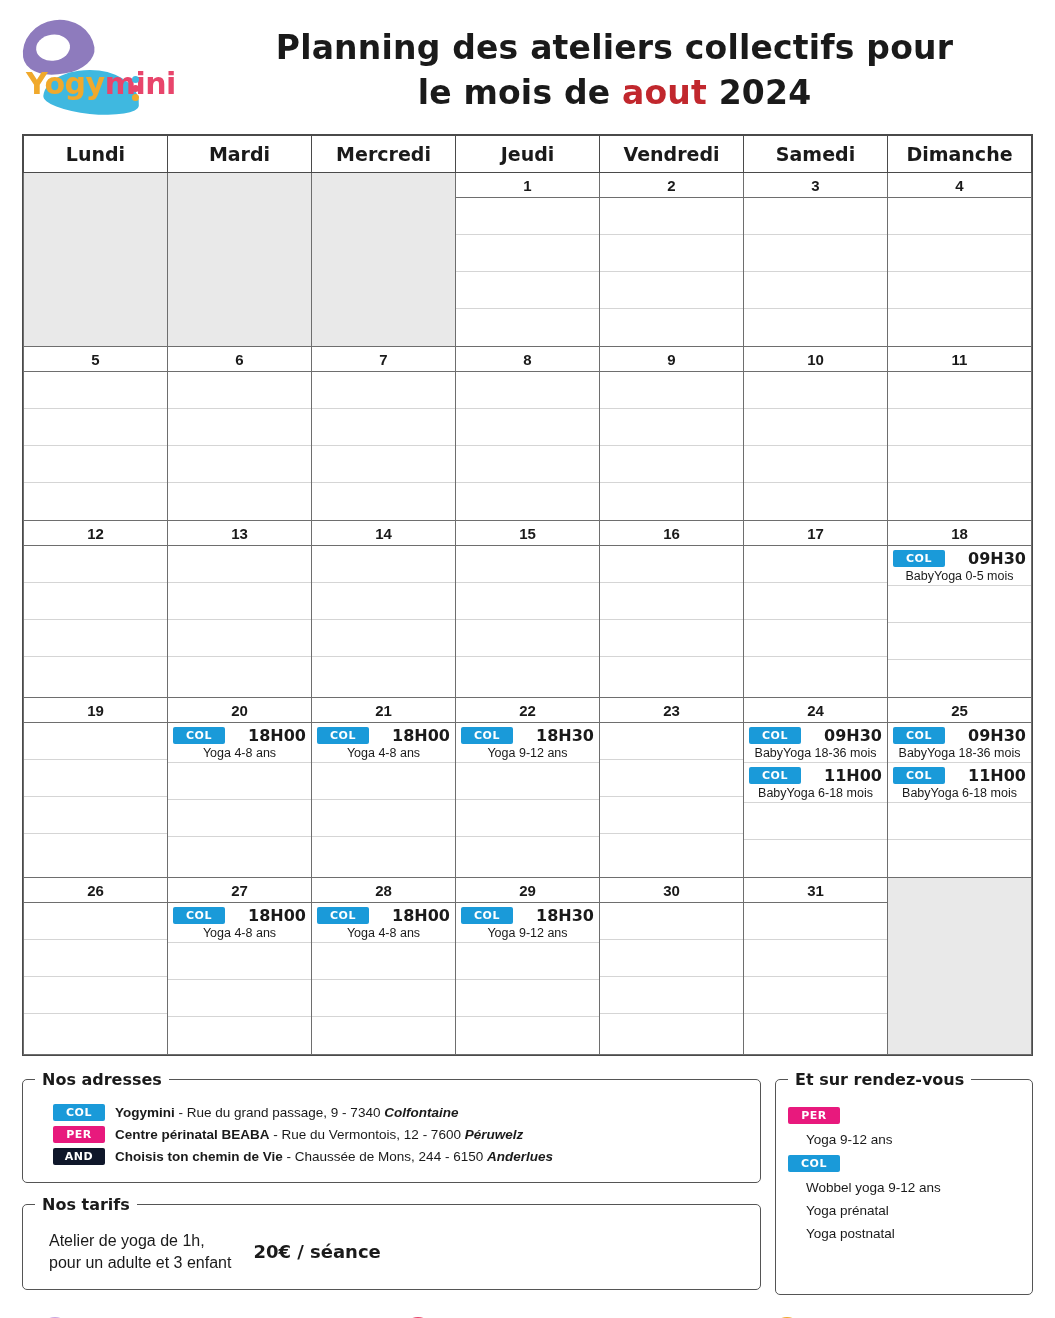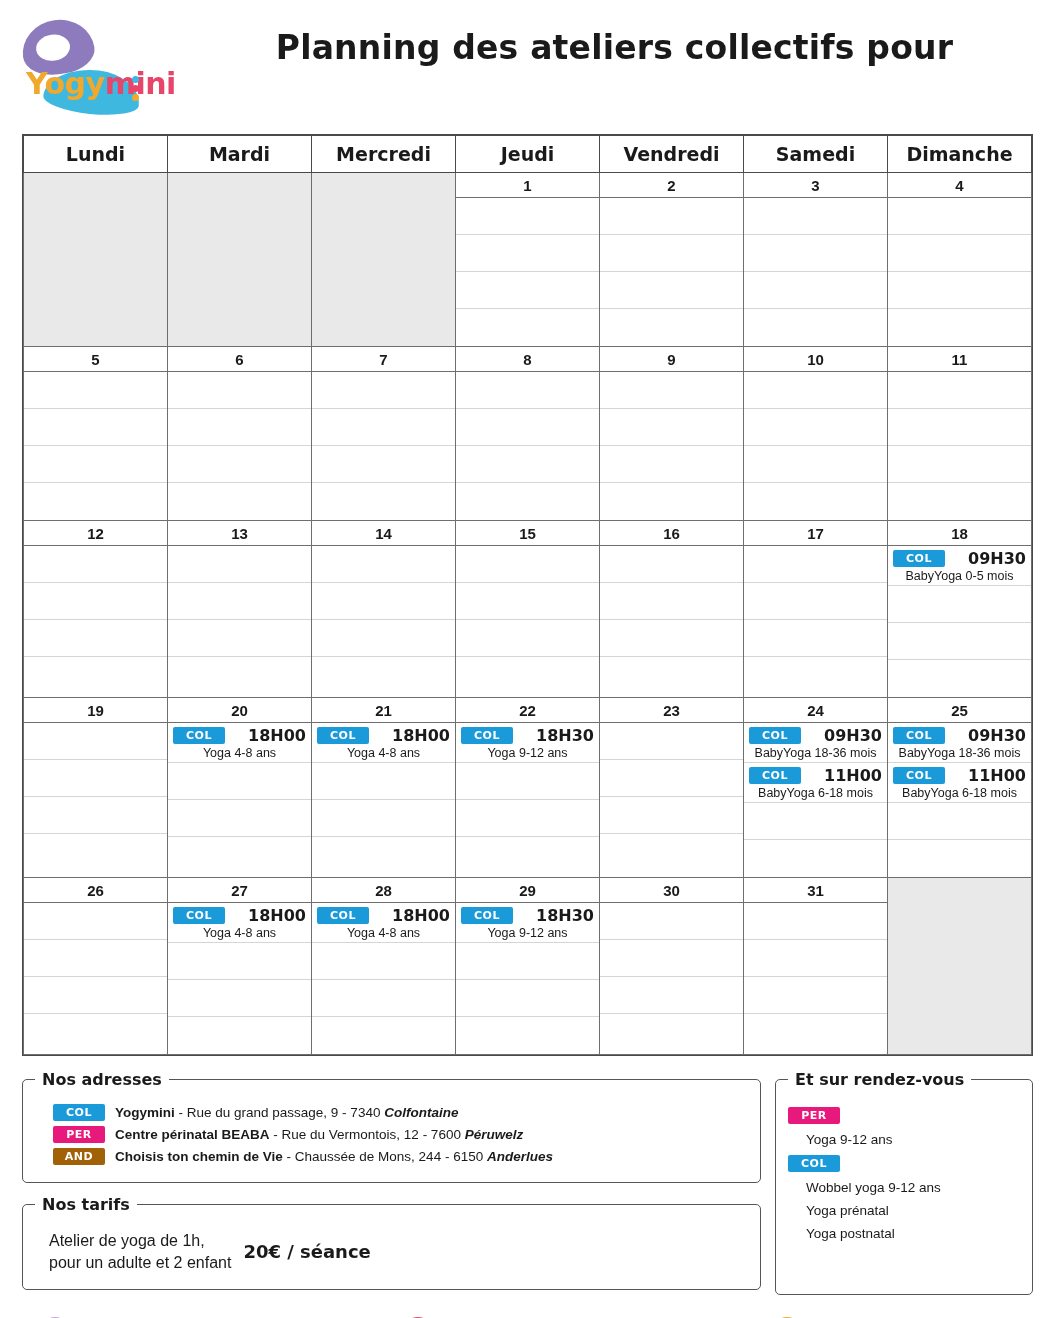--- a/index.html
+++ b/index.html
@@ -89,21 +89,21 @@
     color:#fff;
     font-size:11px;
     font-weight:bold;
     letter-spacing:.5px;
     border-radius:2px;
     padding:2px 8px;
     font-family:"DejaVu Sans", sans-serif;
   }
   .tag.col { background:#1a9ad9; }
   .tag.per { background:#e8197d; }
-  .tag.and { background:#a16207; }
+  .tag.and { background:#0f172a; }
   .ev-time { font-size:16px; font-weight:bold; font-family:"DejaVu Sans", sans-serif; }
   .ev-label { font-size:12.5px; text-align:center; padding-top:1px; }
   .filler { border-bottom:1px solid #d5d5d5; height:37px; }
   .filler:last-child { border-bottom:none; }
 
   
   .bottom { display:flex; gap:14px; margin:14px 22px 0 22px; align-items:flex-start; }
   .bottom-left { flex:1 1 auto; }
   .bottom-right { width:258px; flex:0 0 258px; }
 
@@ -116,21 +116,21 @@
   fieldset.box legend {
     font-size:16px;
     font-weight:bold;
     padding:0 7px;
     font-family:"DejaVu Sans", sans-serif;
   }
   .addr-row { display:flex; align-items:center; gap:10px; margin:5px 0 5px 18px; font-size:13.5px; }
   .addr-row b { font-weight:bold; }
   .addr-row i { font-style:italic; font-weight:bold; }
 
-  .tarif-row { display:flex; align-items:center; gap:12px; padding:6px 0 4px 14px; }
+  .tarif-row { display:flex; align-items:center; gap:22px; padding:6px 0 4px 14px; }
   .tarif-text { font-size:16px; line-height:1.35; }
   .tarif-price { font-size:18px; font-weight:bold; font-family:"DejaVu Sans", sans-serif; }
 
   .rdv-item { margin:6px 0 0 0; }
   .rdv-sub { font-size:13.5px; margin:8px 0 4px 18px; }
 
   .footer { display:flex; align-items:center; justify-content:space-between;
             margin:10px 40px 0 40px; }
   .f-item { display:flex; align-items:center; gap:12px; }
   .f-icon { width:30px; height:30px; border-radius:50%; display:flex; align-items:center;
@@ -151,20 +151,23 @@
       <span class="y">Yogy</span><span class="mini">mini</span>
     </div>
     <div class="dots">
       <span style="background:#3fb8e0"></span>
       <span style="background:#e8456b"></span>
       <span style="background:#f0a92c"></span>
     </div>
   </div>
   <div class="title-wrap">
     <div class="title-line">Planning des ateliers collectifs pour</div>
+    <div class="title-line">
+      <span>le mois de </span><span class="month">aout</span><span> 2024</span>
+    </div>
   </div>
 </div>
 
 <div class="cal">
   <table>
     <thead>
       <tr id="weekday-row">
           <th>Lundi</th>
           <th>Mardi</th>
           <th>Mercredi</th>
@@ -557,21 +560,21 @@
             <span><b>Choisis ton chemin de Vie</b><span> - Chaussée de Mons, 244 - 6150 </span><i>Anderlues</i></span>
           </div>
         </div>
     </fieldset>
 
     <fieldset class="box">
       <legend>Nos tarifs</legend>
       <div class="tarif-row">
         <div class="tarif-text">
           <div>Atelier de yoga de 1h,</div>
-          <div>pour un adulte et 2 enfant</div>
+          <div>pour un adulte et 3 enfant</div>
         </div>
         <div class="tarif-price">20€ / séance</div>
       </div>
     </fieldset>
 
   </div>
 
   <div class="bottom-right">
     <fieldset class="box" style="min-height:225px">
       <legend>Et sur rendez-vous</legend>

